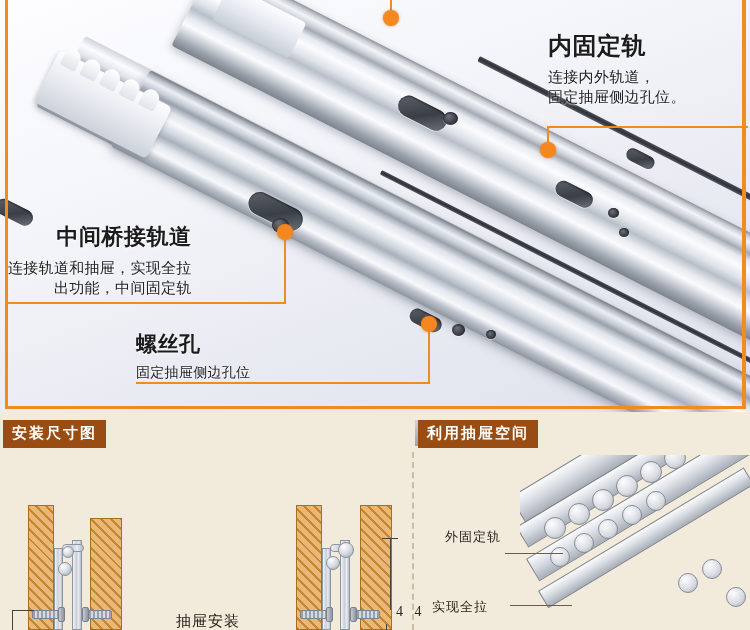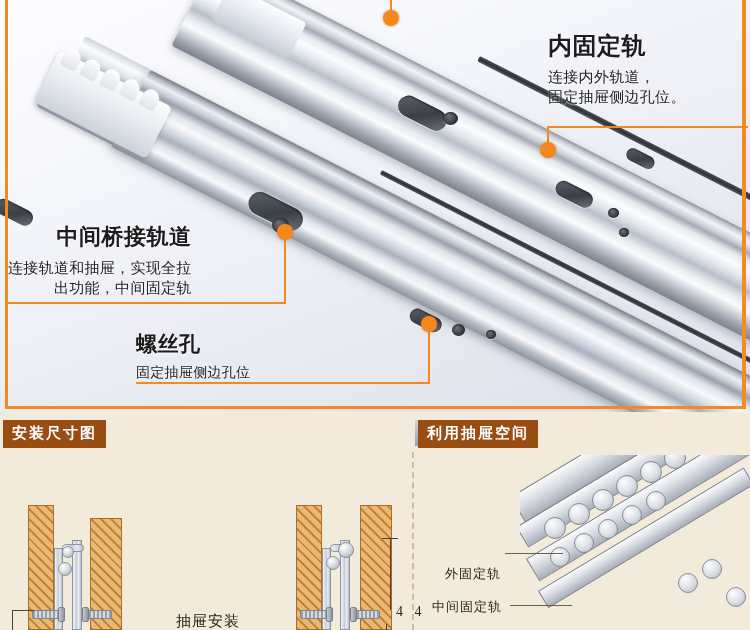--- a/index.html
+++ b/index.html
@@ -364,19 +364,19 @@
     <div class="iso-ball" style="left:54px;  top:78px;  width:20px; height:20px;"></div>
     <div class="iso-ball" style="left:78px;  top:64px;  width:20px; height:20px;"></div>
     <div class="iso-ball" style="left:102px; top:50px;  width:20px; height:20px;"></div>
     <div class="iso-ball" style="left:126px; top:36px;  width:20px; height:20px;"></div>
 
     <div class="iso-ball" style="left:158px; top:118px; width:20px; height:20px;"></div>
     <div class="iso-ball" style="left:182px; top:104px; width:20px; height:20px;"></div>
     <div class="iso-ball" style="left:206px; top:132px; width:20px; height:20px;"></div>
   </div>
 
-  <div class="cut-label" style="left:445px; top:565px;">外固定轨</div>
+  <div class="cut-label" style="left:445px; top:528px;">外固定轨</div>
   <div class="cut-leader" style="left:505px; top:553px; width:58px;"></div>
 
-  <div class="cut-label" style="left:432px; top:598px;">中间固定轨</div>
+  <div class="cut-label" style="left:432px; top:598px;">实现全拉</div>
   <div class="cut-leader" style="left:510px; top:605px; width:62px;"></div>
 
 </div>
 
 </body></html>

